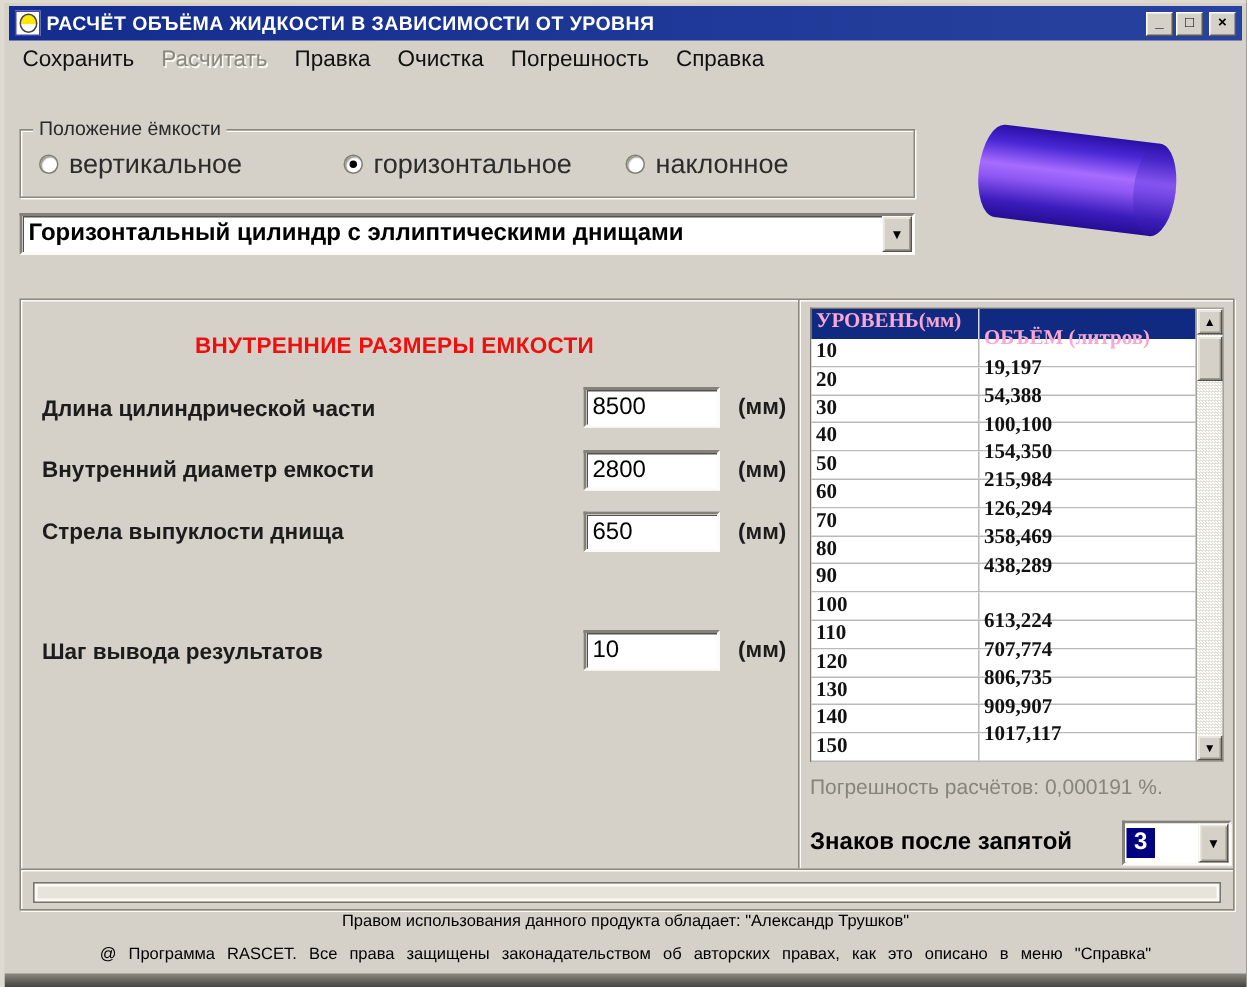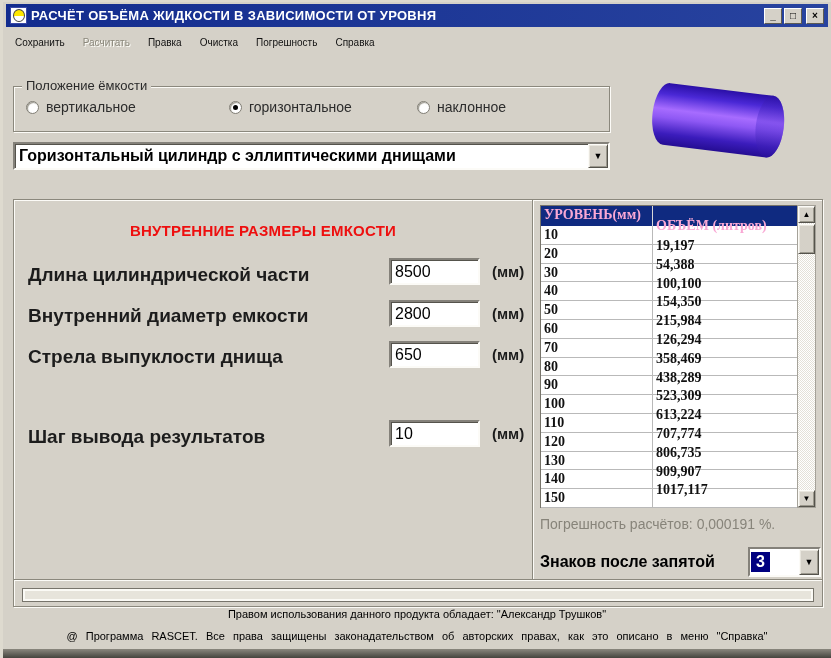--- a/index.html
+++ b/index.html
@@ -38,21 +38,21 @@
   .win-btn {
     width: 18px; height: 16px; background: #d5d1c8;
     border: 1px solid; border-color: #fff #5c5a52 #5c5a52 #fff;
     font-size: 10px; font-weight: bold; color: #000;
     display: flex; align-items: center; justify-content: center; line-height: 1;
   }
   .win-btn.close { margin-left: 2px; }
   
   .menubar {
     position: absolute; left: 3px; top: 27px; right: 3px; height: 21px;
-    display: flex; align-items: flex-end; font-size: 10px;
+    display: flex; align-items: center; font-size: 15px;
   }
   .menu-item { padding: 2px 9px; color: #111; }
   .menu-item.disabled { color: #8b887c; text-shadow: 1px 1px 0 #fdfdf8; }
   
   .etched {
     border: 1px solid #8b887d;
     box-shadow: inset 1px 1px 0 #fcfbf7, 1px 1px 0 #fcfbf7;
   }
   .sunken {
     background: #fff;
@@ -74,21 +74,21 @@
   .radio-row { position: absolute; left: 0; top: 12px; width: 100%; height: 22px; }
   .radio { position: absolute; display: flex; align-items: center; gap: 7px; }
   .radio .circle {
     width: 13px; height: 13px; border-radius: 50%; background: #fff;
     border: 1px solid #807d74;
     box-shadow: inset 1px 1px 1px #9a978c, inset -1px -1px 0 #fff;
     display: flex; align-items: center; justify-content: center;
   }
   .radio .dot { width: 5px; height: 5px; border-radius: 50%; background: #000; display: none; }
   .radio.selected .dot { display: block; }
-  .radio .rlabel { font-size: 14px; color: #2c2c2c; }
+  .radio .rlabel { font-size: 18px; color: #2c2c2c; }
   
   .tanktype {
     position: absolute; left: 10px; top: 140px; width: 597px; height: 28px;
     display: flex; align-items: center;
   }
   .tanktype .val { flex: 1; padding: 0 4px; font-size: 16px; font-weight: bold; color: #000;
     white-space: nowrap; overflow: hidden; }
   .combo-btn {
     width: 20px; align-self: stretch; margin: 0; flex: 0 0 20px;
     display: flex; align-items: center; justify-content: center;
@@ -103,21 +103,21 @@
     border-left: 1px solid #8b887d; border-right: 1px solid #fcfbf7;
   }
   .hdivider {
     position: absolute; left: 11px; top: 577px; width: 808px; height: 2px;
     border-top: 1px solid #8b887d; border-bottom: 1px solid #fcfbf7;
   }
   .dim-title {
     position: absolute; left: 30px; top: 220px; width: 460px; text-align: center;
     font-size: 15px; font-weight: bold; color: #ee0f0f; letter-spacing: .2px;
   }
-  .dim-label { position: absolute; left: 25px; font-size: 19px; font-weight: bold; color: #1c1c1c; }
+  .dim-label { position: absolute; left: 25px; font-size: 15px; font-weight: bold; color: #1c1c1c; }
   .dim-input {
     position: absolute; left: 386px; width: 91px; height: 27px;
     font-family: "Liberation Sans", "DejaVu Sans", sans-serif;
     font-size: 16px; padding: 1px 4px; outline: none;
   }
   .dim-unit { position: absolute; left: 489px; font-size: 15px; font-weight: bold; color: #1c1c1c; }
   
   .rtable {
     position: absolute; left: 537px; top: 203px; width: 257px; height: 303px;
     background: #fff; border: 1px solid #77746a; border-right: none;
@@ -316,21 +316,20 @@
         <div class="row">
           <div class="c1">70</div>
           <div class="c2">358,469</div>
         </div>
         <div class="row">
           <div class="c1">80</div>
           <div class="c2">438,289</div>
         </div>
         <div class="row">
           <div class="c1">90</div>
-          <div class="c2">523,309</div>
         </div>
         <div class="row">
           <div class="c1">100</div>
           <div class="c2">613,224</div>
         </div>
         <div class="row">
           <div class="c1">110</div>
           <div class="c2">707,774</div>
         </div>
         <div class="row">

